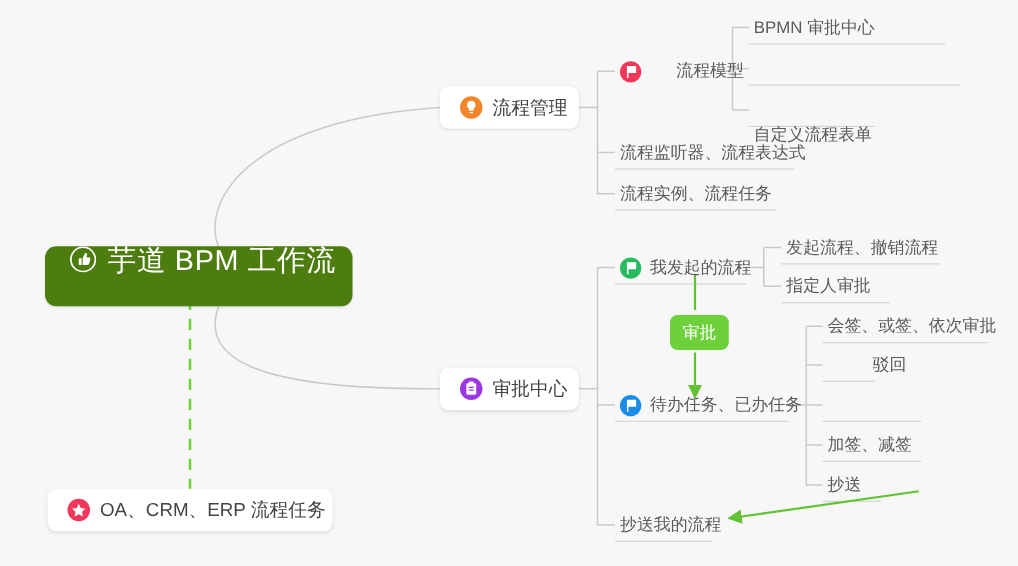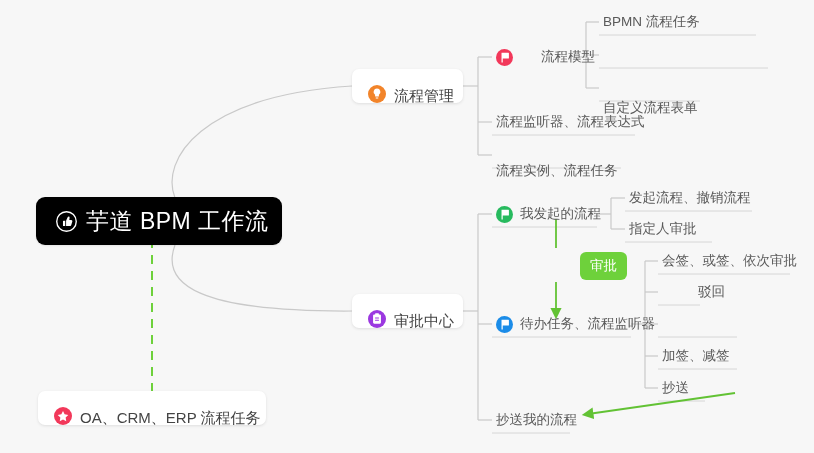--- a/index.html
+++ b/index.html
@@ -10,40 +10,40 @@
     overflow:hidden;
     position:relative;
     -webkit-font-smoothing:antialiased;
   }
   #canvas{position:absolute;left:0;top:0;width:814px;height:453px;}
   svg#links{position:absolute;left:0;top:0;width:814px;height:453px;pointer-events:none;}
 
   
   .root-node{
     position:absolute;
-    display:flex;align-items:center;gap:9px;
-    background:#000000;
+    display:flex;gap:9px;
+    background:#4d7c0f;
     border-radius:9px;
     padding:0 20px;
     height:48px;
     box-shadow:0 1px 2px rgba(0,0,0,0.08);
     box-sizing:border-box;
   }
   .root-label{
     color:#ffffff;
     font-size:23px;
     letter-spacing:.5px;
     white-space:nowrap;
     line-height:1;
   }
 
   
   .card-node{
     position:absolute;
-    display:flex;align-items:flex-end;gap:8px;
+    display:flex;align-items:center;gap:8px;
     background:#ffffff;
     border-radius:7px;
     padding:0 16px;
     height:34px;
     box-shadow:0 1px 3px rgba(0,0,0,0.10);
     box-sizing:border-box;
   }
   .card-label{
     color:#444444;
     font-size:15px;
@@ -207,47 +207,47 @@
         <path d="M5.2 3.6 v9 h1.15 V8.9 h5.3 a.5.5 0 0 0 .5-.5 V4.2 a.5.5 0 0 0-.5-.6 z" fill="#ffffff"></path>
       </svg>
     </span>
     <span class="leaf-label">流程模型</span>
   </div>
 
   <div class="leaf-node" style="left:492px;top:108px;">
     <span class="leaf-label">流程监听器、流程表达式</span>
   </div>
 
-  <div class="leaf-node" style="left:492px;top:157px;">
+  <div class="leaf-node" style="left:492px;top:141px;">
     <span class="leaf-label">流程实例、流程任务</span>
   </div>
 
   <div class="leaf-node" style="left:599px;top:8px;">
-    <span class="leaf-label">BPMN 流程任务</span>
+    <span class="leaf-label">BPMN 审批中心</span>
   </div>
   <div class="leaf-node" style="left:599px;top:74px;margin-top:20px;">
     <span class="leaf-label">自定义流程表单</span>
   </div>
 
   <div class="leaf-node" style="left:492px;top:200px;">
     <span class="icon" style="background:#27ba5e;">
       <svg viewBox="0 0 16 16" width="17" height="17">
         <path d="M5.2 3.6 v9 h1.15 V8.9 h5.3 a.5.5 0 0 0 .5-.5 V4.2 a.5.5 0 0 0-.5-.6 z" fill="#ffffff"></path>
       </svg>
     </span>
     <span class="leaf-label">我发起的流程</span>
   </div>
 
   <div class="leaf-node" style="left:492px;top:310px;">
     <span class="icon" style="background:#1b8ce8;">
       <svg viewBox="0 0 16 16" width="17" height="17">
         <path d="M5.2 3.6 v9 h1.15 V8.9 h5.3 a.5.5 0 0 0 .5-.5 V4.2 a.5.5 0 0 0-.5-.6 z" fill="#ffffff"></path>
       </svg>
     </span>
-    <span class="leaf-label">待办任务、流程监听器</span>
+    <span class="leaf-label">待办任务、已办任务</span>
   </div>
 
   <div class="leaf-node" style="left:492px;top:406px;">
     <span class="leaf-label">抄送我的流程</span>
   </div>
 
   <div class="leaf-node" style="left:625px;top:184px;">
     <span class="leaf-label">发起流程、撤销流程</span>
   </div>
   <div class="leaf-node" style="left:625px;top:215px;">
@@ -260,21 +260,21 @@
   <div class="leaf-node" style="left:658px;top:278px;margin-left:36px;">
     <span class="leaf-label">驳回</span>
   </div>
   <div class="leaf-node" style="left:658px;top:342px;">
     <span class="leaf-label">加签、减签</span>
   </div>
   <div class="leaf-node" style="left:658px;top:374px;">
     <span class="leaf-label">抄送</span>
   </div>
 
-  <div class="badge-node" style="left:536px;top:252px;margin-left:44px;">
+  <div class="badge-node" style="left:536px;top:252px;">
     <span class="badge-label">审批</span>
   </div>
 
   <div class="card-node" style="left:38px;top:391px;width:228px;">
     <span class="icon icon-md" style="background:#f2385a;">
       <svg viewBox="0 0 16 16" width="18" height="18">
         <path d="M8 3.6 l1.45 2.95 3.25.48 -2.35 2.3 .55 3.24 L8 11.04 5.1 12.57 l.55-3.24 -2.35-2.3 3.25-.48 z" fill="#ffffff"></path>
       </svg>
     </span>
     <span class="card-label">OA、CRM、ERP 流程任务</span>

